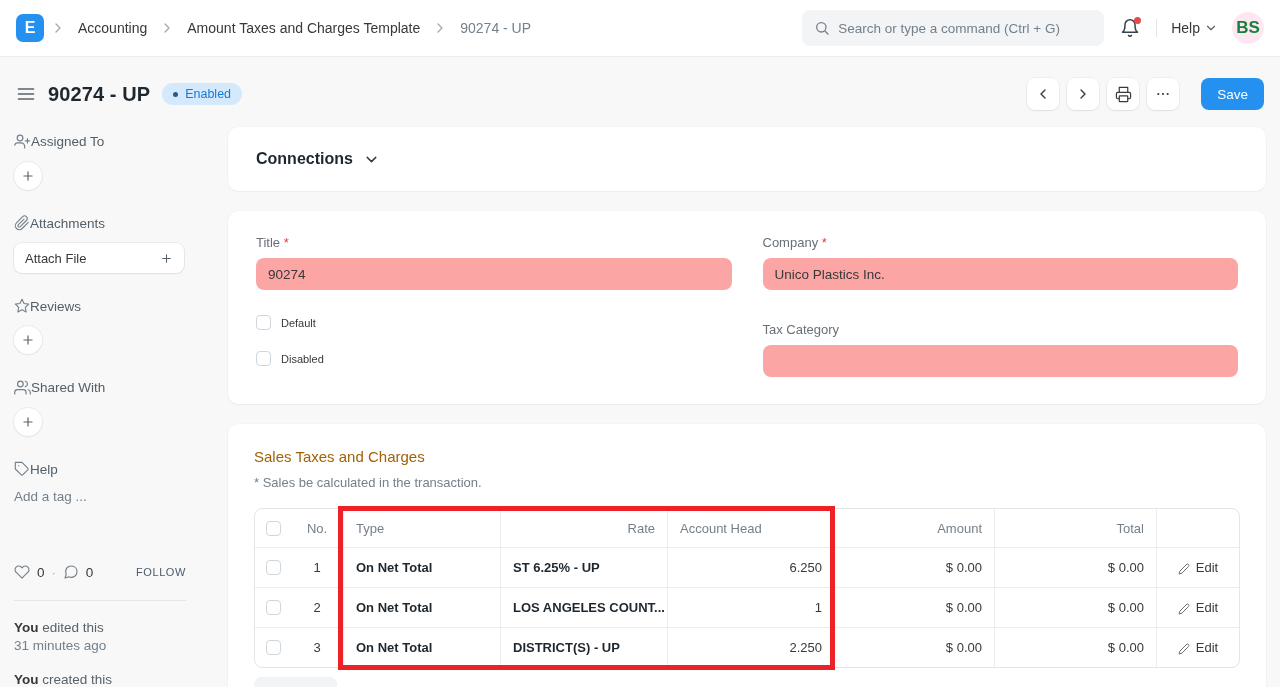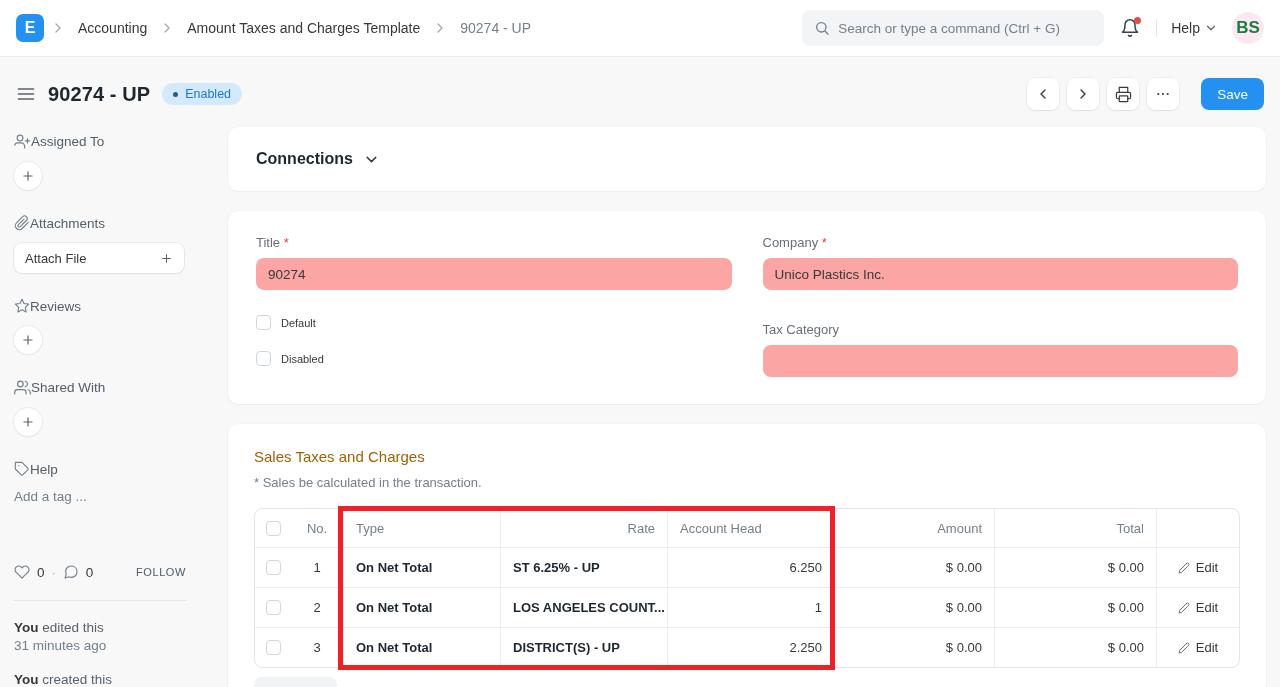--- a/index.html
+++ b/index.html
@@ -106,21 +106,21 @@
   .grid { border:1px solid #e2e6e9; border-radius:8px; overflow:hidden; background:#fff; }
   .trow { display:grid; grid-template-columns:36px 52px 157px 167px 167px 160px 162px 83px; }
   .trow.head { height:38px; color:#74808b; }
   .trow.body { height:40px; border-top:1px solid #ebeef0; }
   .tcell { display:flex; align-items:center; padding:0 12px; font-size:13px; overflow:hidden;
     white-space:nowrap; }
   .tcell.vline { border-left:1px solid #ebeef0; }
   .tcell.ctr { justify-content:center; padding:0 4px; }
   .tcell.rt { justify-content:flex-end; }
   .tcell.bold { font-weight:600; color:#1f272e; }
-  .edit-btn { display:flex; align-items:center; gap:6px; color:#383838; cursor:pointer;
+  .edit-btn { display:flex; align-items:flex-end; gap:6px; color:#383838; cursor:pointer;
     background:none; border:none; font-size:13px; font-family:inherit; }
   .edit-btn .ico { color:#596269; }
   .red-box { position:absolute; top:-2px; left:84px; width:497px; height:164px;
     border:5px solid #ec2227; pointer-events:none; z-index:5; }
   .add-row-btn { margin-top:9px; height:30px; padding:0 14px; background:#f2f3f5; border:none;
     border-radius:8px; font-size:13.5px; color:#383838; cursor:pointer; font-family:inherit; }
 </style>
 </head>
 <body>
 

